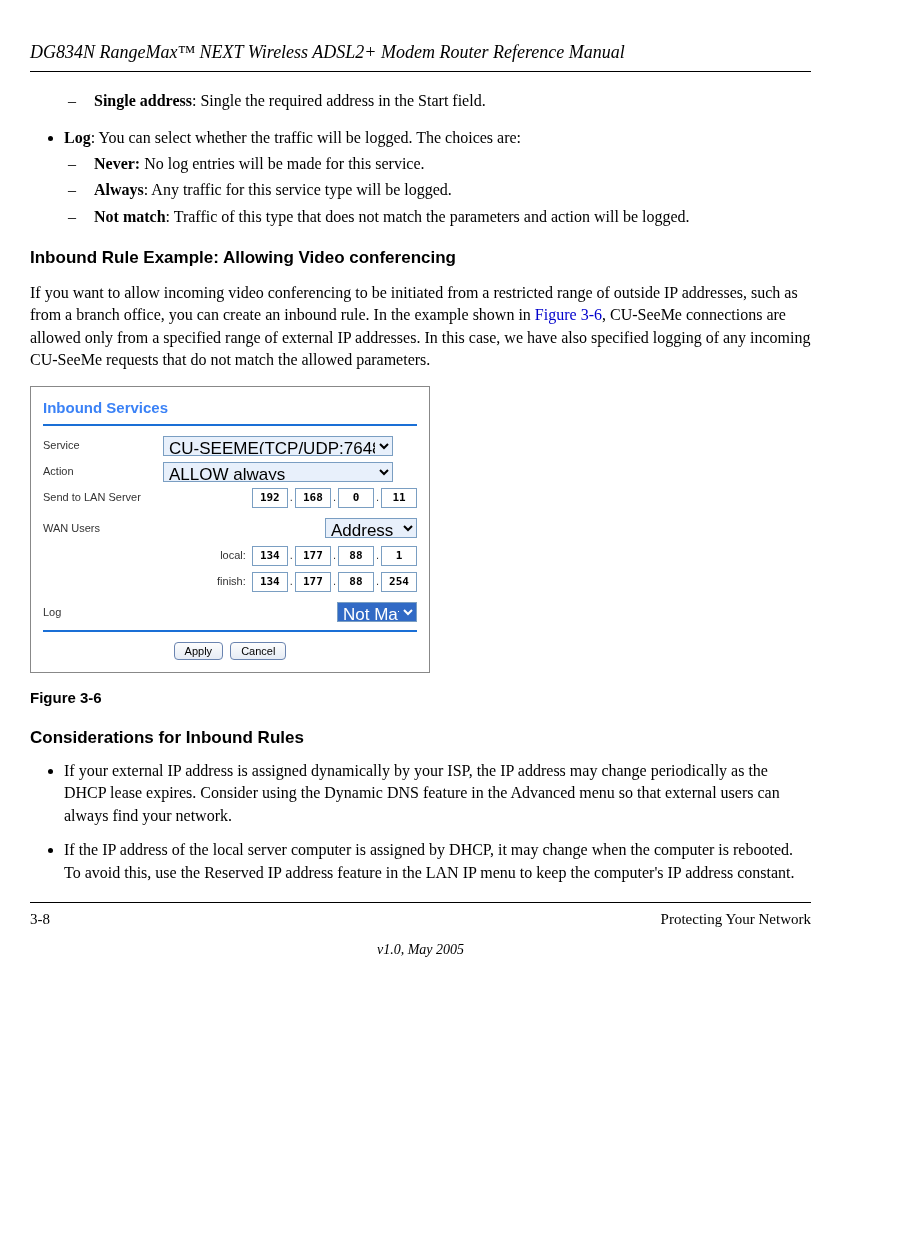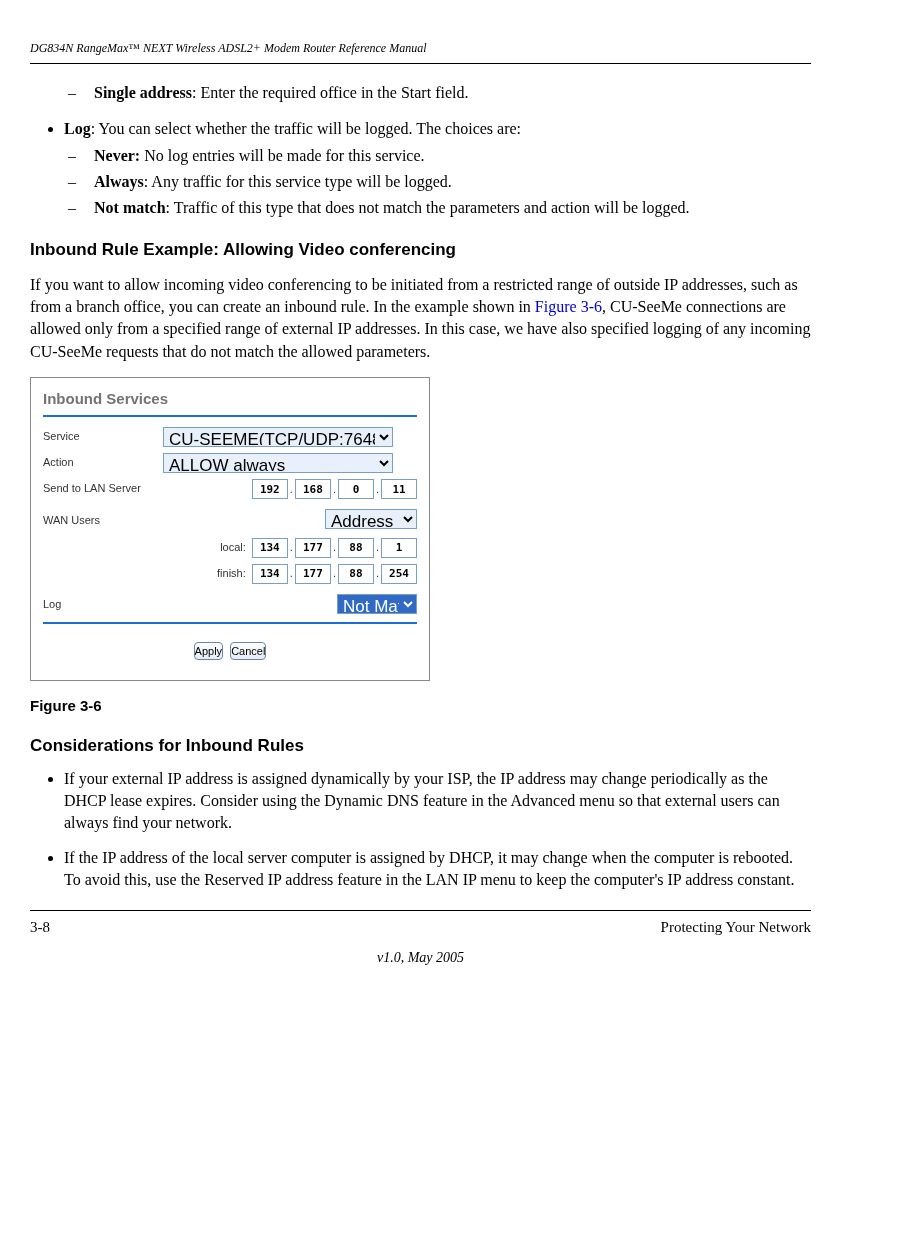--- a/index.html
+++ b/index.html
@@ -7,21 +7,21 @@
     font-size: 16px;
     line-height: 1.4;
     margin: 0;
     padding: 40px 30px 20px 30px;
     color: #000;
     width: 841px;
     box-sizing: border-box;
   }
   .header-title {
     font-style: italic;
-    font-size: 12px;
+    font-size: 18px;
     margin-bottom: 6px;
   }
   .header-rule {
     border: none;
     border-top: 1px solid #000;
     margin: 0 0 18px 0;
   }
   .footer-rule {
     border: none;
     border-top: 1px solid #000;
@@ -95,21 +95,21 @@
     border: 1px solid #888;
     width: 400px;
     background: #fff;
     font-family: Arial, Helvetica, sans-serif;
     font-size: 11px;
     padding: 10px 12px 12px 12px;
     box-sizing: border-box;
     color: #333;
   }
   .panel-title {
-    color: #737373;
+    color: #3b82f6;
     font-weight: bold;
     font-size: 15px;
     margin-bottom: 6px;
   }
   .panel-hr {
     border: none;
     border-top: 2px solid #1a6fd6;
     margin: 0 0 10px 0;
   }
   .form-row {
@@ -162,22 +162,22 @@
   }
   .btn-row {
     text-align: center;
     margin-top: 10px;
   }
   button.panel-btn {
     font-size: 11px;
     border: 1px solid #6a84b0;
     background: linear-gradient(#fdfdfd,#e6ecf5);
     border-radius: 4px;
-    padding: 2px 0;
-    margin: 8px 2px;
+    padding: 2px 10px;
+    margin: 0 2px;
     cursor: pointer;
   }
   .figure-caption {
     font-family: Arial, Helvetica, sans-serif;
     font-weight: bold;
     font-size: 15px;
     margin: 14px 0 18px 0;
   }
   ul.considerations {
     list-style: disc;
@@ -190,21 +190,21 @@
   .b { font-weight: bold; }
 </style>
 </head>
 <body>
 
 <div class="header-title">DG834N RangeMax™ NEXT Wireless ADSL2+ Modem Router Reference Manual</div>
 <hr class="header-rule">
 
 <ul class="level1">
   <li>
-    <span class="b">Single address</span><span>: Enter the required office in the Start field.</span>
+    <span class="b">Single address</span><span>: Single the required address in the Start field.</span>
   </li>
 </ul>
 
 <ul class="top">
   <li>
     <span class="b">Log</span><span>: You can select whether the traffic will be logged. The choices are:</span>
     <ul class="sub">
       <li><span class="b">Never:</span><span> No log entries will be made for this service.</span></li>
       <li><span class="b">Always</span><span>: Any traffic for this service type will be logged.</span></li>
       <li><span class="b">Not match</span><span>: Traffic of this type that does not match the parameters and action will be logged.</span></li>

